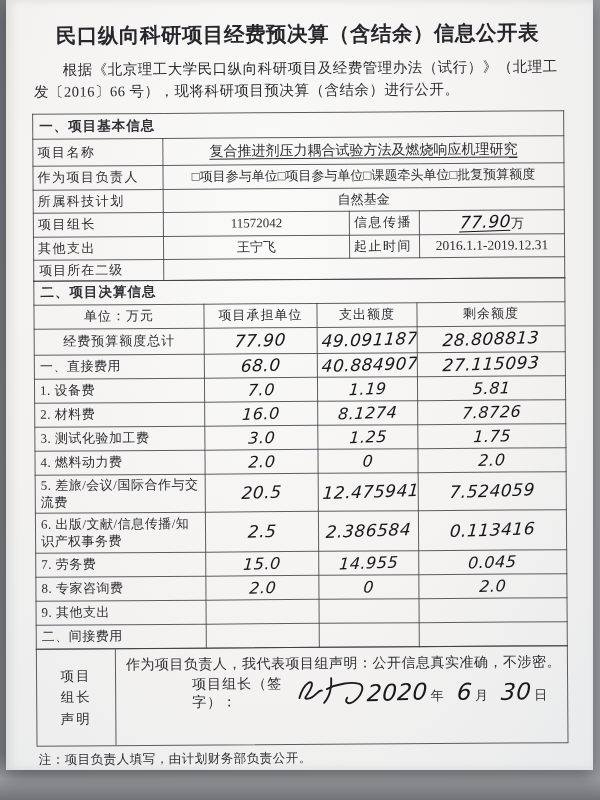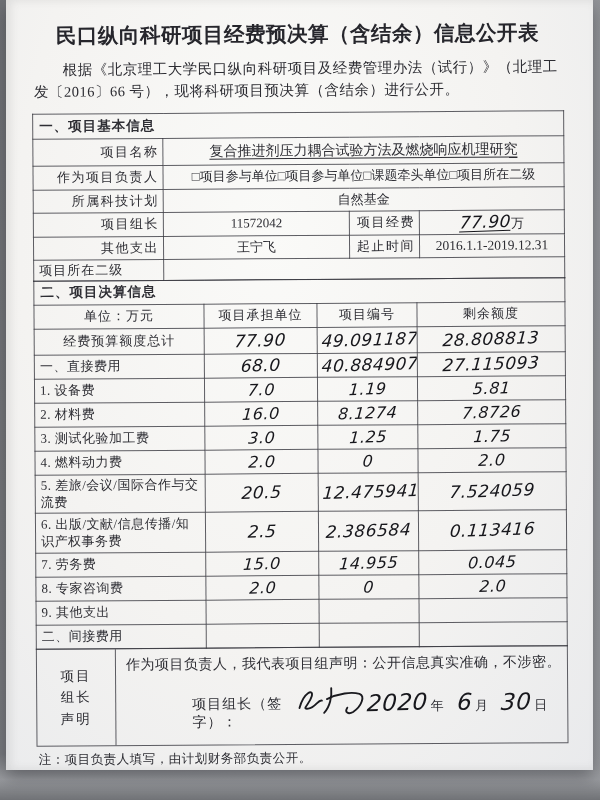--- a/index.html
+++ b/index.html
@@ -39,21 +39,21 @@
     border:1px solid rgba(55,55,62,.8);
     font-size:13px;padding:1px 4px;vertical-align:middle;color:#2e2e34;
     overflow:hidden;
   }
   .t2{margin-top:-1px;}
   .sec-header td{
     font-family:"Liberation Sans", sans-serif;
     font-weight:700;font-size:13.5px;letter-spacing:1px;
     height:22px;padding-left:6px;
   }
-  .lbl{text-align:right;letter-spacing:1.5px;}
+  .lbl{text-align:left;letter-spacing:1.5px;}
   .lbl-left{text-align:left;letter-spacing:.5px;padding-left:5px;}
   .ctr{text-align:center;}
   .uline{text-decoration:underline;text-underline-offset:3px;}
   .hw{
     display:inline-block;
     font-family:"DejaVu Sans", sans-serif;font-style:italic;
     transform:skewX(-6deg) rotate(-1.5deg);
     color:#17171c;font-size:16px;letter-spacing:.5px;
   }
   .hw-big{font-size:17px;}
@@ -65,21 +65,21 @@
   }
   .decl-label{
     width:78px;border-right:1px solid rgba(55,55,62,.8);
     display:flex;flex-direction:column;justify-content:center;
     padding:16px 0;text-align:center;font-size:13.5px;letter-spacing:2px;
     line-height:1.6;
   }
   .decl-body{flex:1;padding:7px 6px 4px 10px;}
   .statement{font-size:14px;letter-spacing:.5px;margin-bottom:2px;}
   .sign-row{display:flex;align-items:center;margin-top:2px;}
-  .sign-label{font-size:14px;margin-left:66px;letter-spacing:1px;margin-top:20px;}
+  .sign-label{font-size:14px;margin-left:66px;letter-spacing:1px;}
   .signature{margin:-6px 0 0 2px;}
   .date-group{margin-left:auto;display:flex;align-items:baseline;padding-right:14px;gap:3px;}
   .date-num{font-size:23px;}
   .date-suffix{font-size:13px;}
   .footnote{margin:5px 0 0 2px;font-size:12.5px;letter-spacing:.5px;color:#2c2c32;}
 </style>
 </head>
 <body>
 
 <div class="backdrop"></div>
@@ -101,30 +101,30 @@
       <tbody>
           <tr class="sec-header">
         <td colspan="4">一、项目基本信息</td>
       </tr>
       <tr style="height:27px">
         <td class="lbl">项目名称</td>
         <td colspan="3" class="ctr"><span class="uline" style="font-size:14px;">复合推进剂压力耦合试验方法及燃烧响应机理研究</span></td>
       </tr>
       <tr style="height:24px">
         <td class="lbl">作为项目负责人</td>
-        <td colspan="3" class="ctr"><span>□项目参与单位</span><span>□项目参与单位</span><span>□课题牵头单位</span><span>□项目所在二级</span></td>
+        <td colspan="3" class="ctr"><span>□项目参与单位</span><span>□项目参与单位</span><span>□课题牵头单位</span><span>□批复预算额度</span></td>
       </tr>
       <tr style="height:23px">
         <td class="lbl">所属科技计划</td>
         <td colspan="3" class="ctr">自然基金</td>
       </tr>
       <tr style="height:23px">
         <td class="lbl">项目组长</td>
         <td class="ctr">11572042</td>
-        <td class="lbl">项目经费</td>
+        <td class="lbl">信息传播</td>
         <td class="ctr"><span class="hw hw-big uline">77.90</span><span>万</span></td>
       </tr>
       <tr style="height:23px">
         <td class="lbl">其他支出</td>
         <td class="ctr">王宁飞</td>
         <td class="lbl">起止时间</td>
         <td class="ctr" style="font-size:13.5px">2016.1.1-2019.12.31</td>
       </tr>
       <tr style="height:21px">
         <td class="lbl-left" style="letter-spacing:1px">项目所在二级</td>
@@ -140,21 +140,21 @@
           <col style="width:100px">
           <col style="width:148px">
         </colgroup>
       <tbody>
           <tr class="sec-header">
         <td colspan="4">二、项目决算信息</td>
       </tr>
       <tr class="head-row">
         <td>单位：万元</td>
         <td>项目承担单位</td>
-        <td>项目编号</td>
+        <td>支出额度</td>
         <td>剩余额度</td>
       </tr>
       <tr style="height:26px">
         <td class="ctr" style="letter-spacing:1px">经费预算额度总计</td>
         <td class="ctr"><span class="hw hw-big">77.90</span></td>
         <td class="ctr"><span class="hw hw-big">49.091187</span></td>
         <td class="ctr"><span class="hw hw-big">28.808813</span></td>
       </tr>
       <tr>
         <td class="lbl-left">一、直接费用</td>

